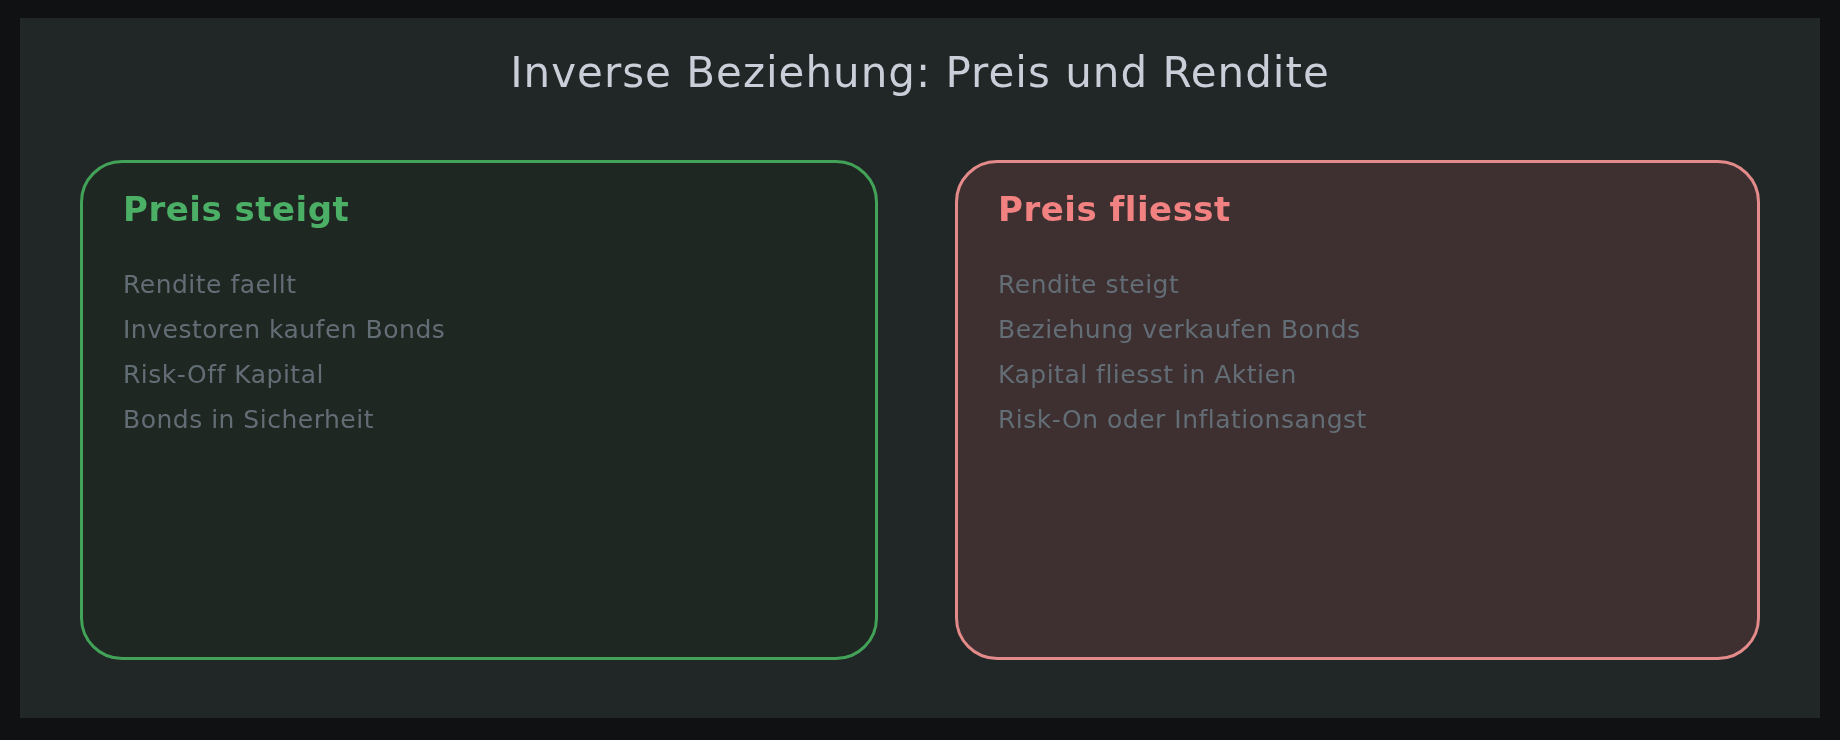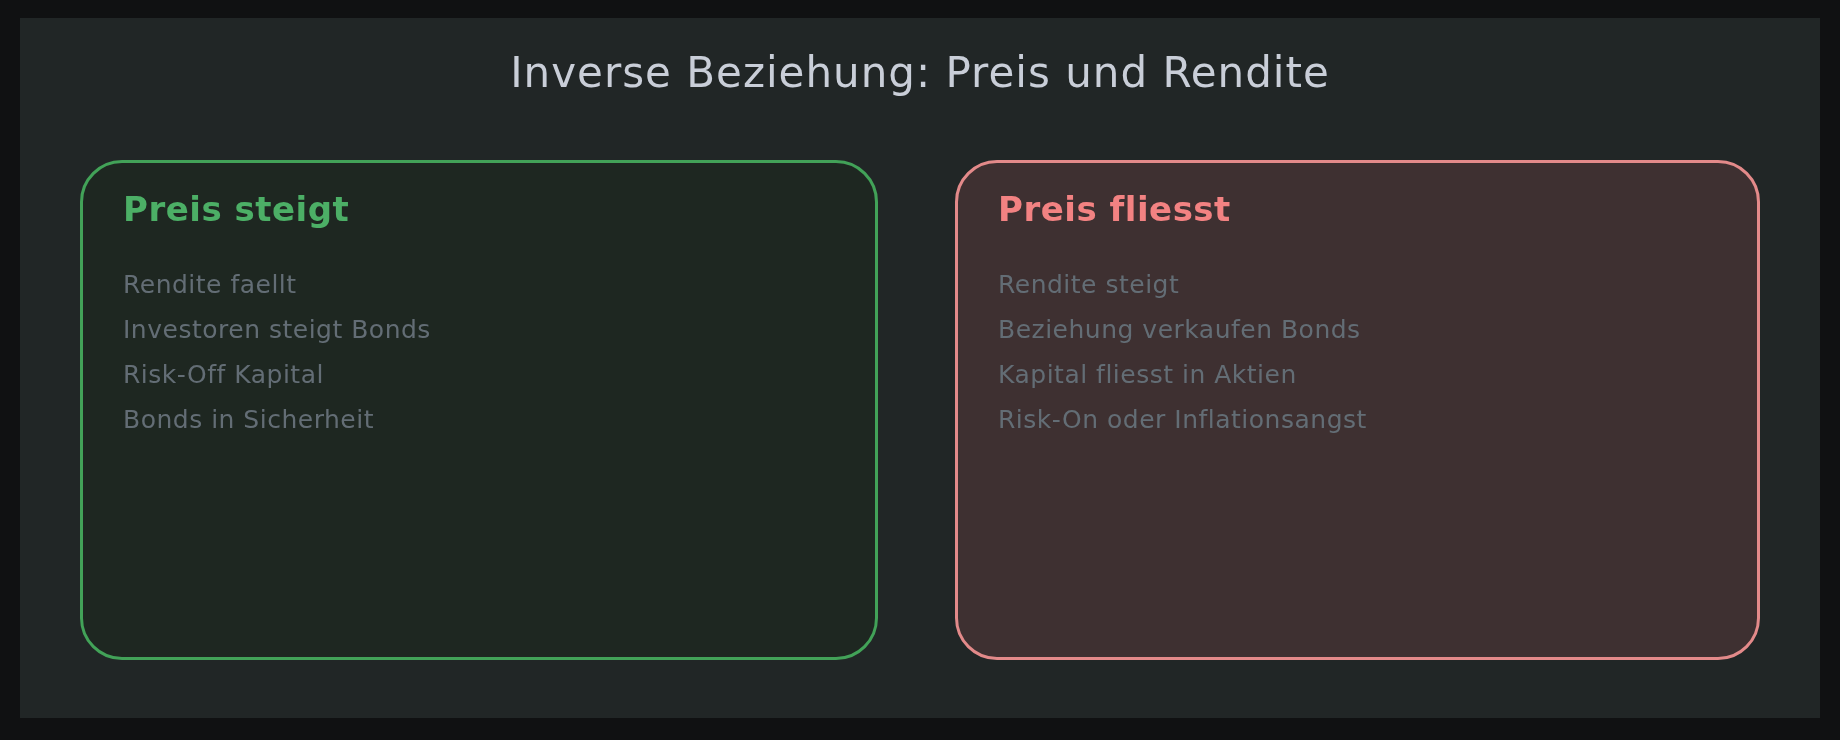--- a/index.html
+++ b/index.html
@@ -75,21 +75,21 @@
 
 <div class="stage">
   <div class="canvas">
 
     <div class="diagram-title">Inverse Beziehung: Preis und Rendite</div>
 
     <div class="card card-left" style="--fill: #1e2721; --border: #42a258; --accent: #4caf66;">
       <h2 class="card-title">Preis steigt</h2>
       <ul class="card-items">
         <li>Rendite faellt</li>
-        <li>Investoren steigt Bonds</li>
+        <li>Investoren kaufen Bonds</li>
         <li>Risk-Off Kapital</li>
         <li>Bonds in Sicherheit</li>
       </ul>
     </div>
 
     <div class="card card-right" style="--fill: #3e3031; --border: #e38a8a; --accent: #f28282;">
       <h2 class="card-title">Preis fliesst</h2>
       <ul class="card-items">
         <li>Rendite steigt</li>
         <li>Beziehung verkaufen Bonds</li>

